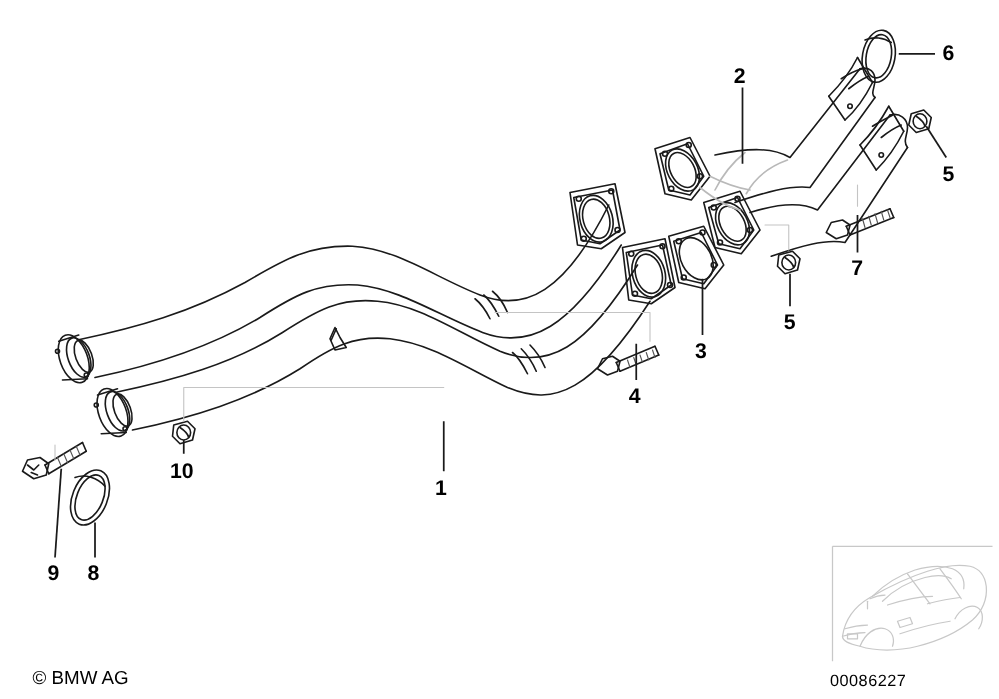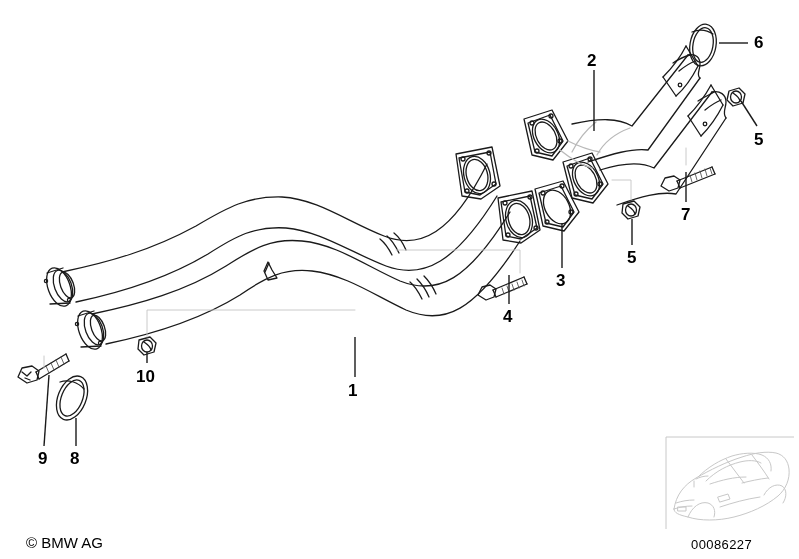--- a/index.html
+++ b/index.html
@@ -45,21 +45,20 @@
   }
   #footer-partnumber {
     position: absolute;
     left: 664px;
     top: 537px;
     font-family: "Liberation Sans", sans-serif;
     font-size: 13px;
     color: #000000;
     letter-spacing: 0.4px;
     white-space: nowrap;
-    margin-left: 27px;
   }
   #vehicle-thumb {
     position: absolute;
     left: 666px;
     top: 437px;
     width: 128px;
     height: 92px;
   }
 </style>
 </head>

